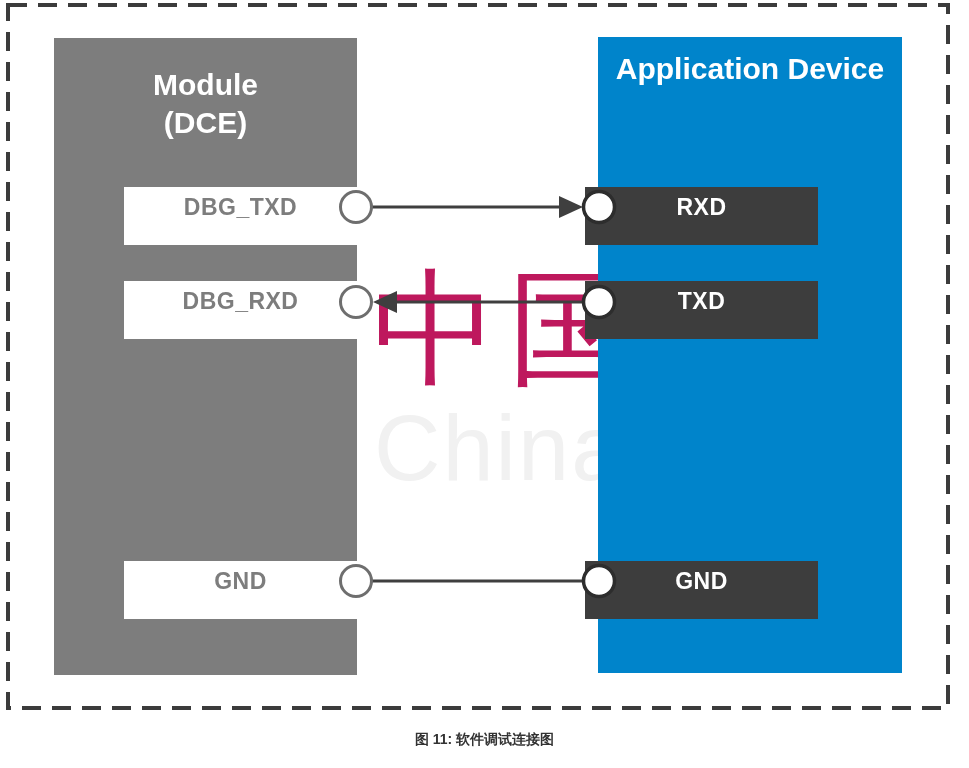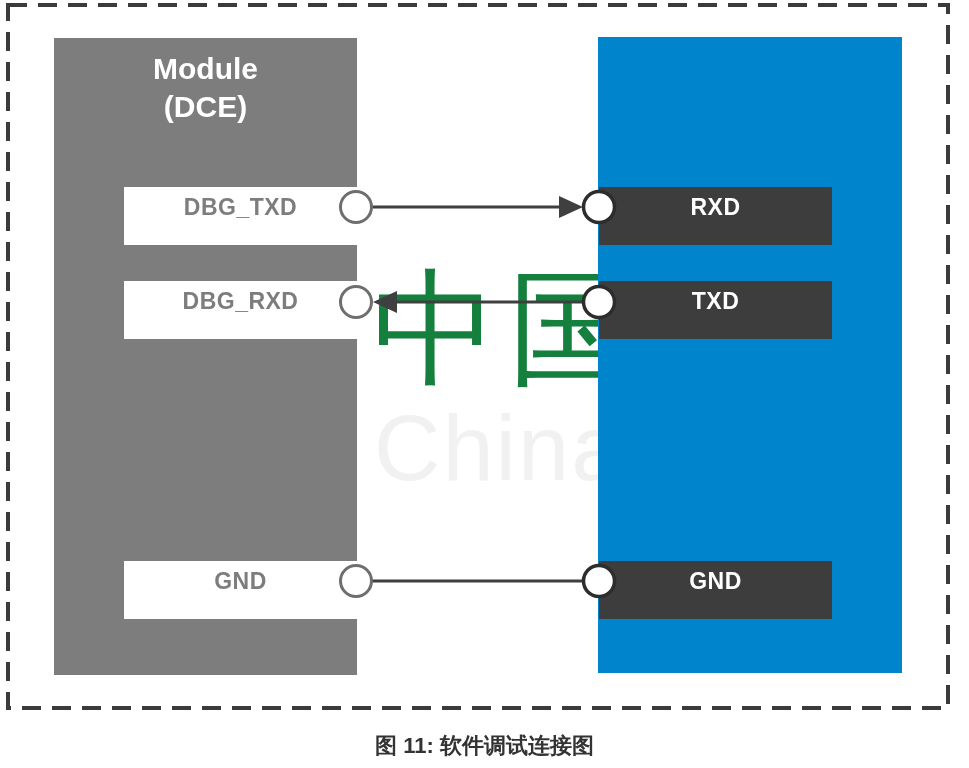--- a/index.html
+++ b/index.html
@@ -12,21 +12,21 @@
     position: relative;
     width: 969px;
     height: 768px;
     background: #ffffff;
     overflow: hidden;
   }
   
   .wm {
     position: absolute;
     z-index: 1;
-    color: #15803d;
+    color: #be185d;
     white-space: nowrap;
     user-select: none;
     line-height: 1;
   }
   .wm-cn {
     left: 372px;
     top: 266px;
     font-size: 126px;
     letter-spacing: 10px;
   }
@@ -57,41 +57,41 @@
     background: #0084cb;
   }
   .block-title {
     width: 100%;
     text-align: center;
     color: #ffffff;
     font-weight: bold;
     font-size: 30px;
     line-height: 38px;
   }
-  .block-module .block-title { padding-top: 12px; }
+  .block-module .block-title { padding-top: 28px; }
   .block-device .block-title { padding-top: 13px; }
   
   .pin {
     position: absolute;
     z-index: 3;
     height: 58px;
     line-height: 40px;
     text-align: center;
     font-weight: bold;
     font-size: 23px;
     letter-spacing: 0.5px;
   }
   .pin-left {
     left: 124px;
     width: 233px;
     background: #ffffff;
     color: #7d7d7d;
   }
   .pin-right {
-    left: 599px;
+    left: 585px;
     width: 233px;
     background: #3d3d3d;
     color: #ffffff;
   }
   .pin-row1 { top: 187px; }
   .pin-row2 { top: 281px; }
   .pin-row3 { top: 561px; }
   
   #wires {
     position: absolute;
@@ -100,21 +100,21 @@
     pointer-events: none;
   }
   
   .caption {
     position: absolute;
     z-index: 2;
     left: 0;
     top: 731px;
     width: 100%;
     text-align: center;
-    font-size: 22px;
+    font-size: 14px;
     font-weight: bold;
     color: #333333;
   }
 </style>
 </head>
 <body>
 
 <div id="stage">
 
   <div class="wm wm-cn">中国</div>
@@ -122,20 +122,21 @@
 
   <div class="block block-module">
     <div class="block-title">
       <div>Module</div>
       <div>(DCE)</div>
     </div>
   </div>
 
   <div class="block block-device">
     <div class="block-title">
+      <div>Application Device</div>
     </div>
   </div>
 
   <div class="pin pin-left pin-row1">DBG_TXD</div>
   <div class="pin pin-left pin-row2">DBG_RXD</div>
   <div class="pin pin-left pin-row3">GND</div>
 
   <div class="pin pin-right pin-row1">RXD</div>
   <div class="pin pin-right pin-row2">TXD</div>
   <div class="pin pin-right pin-row3">GND</div>

